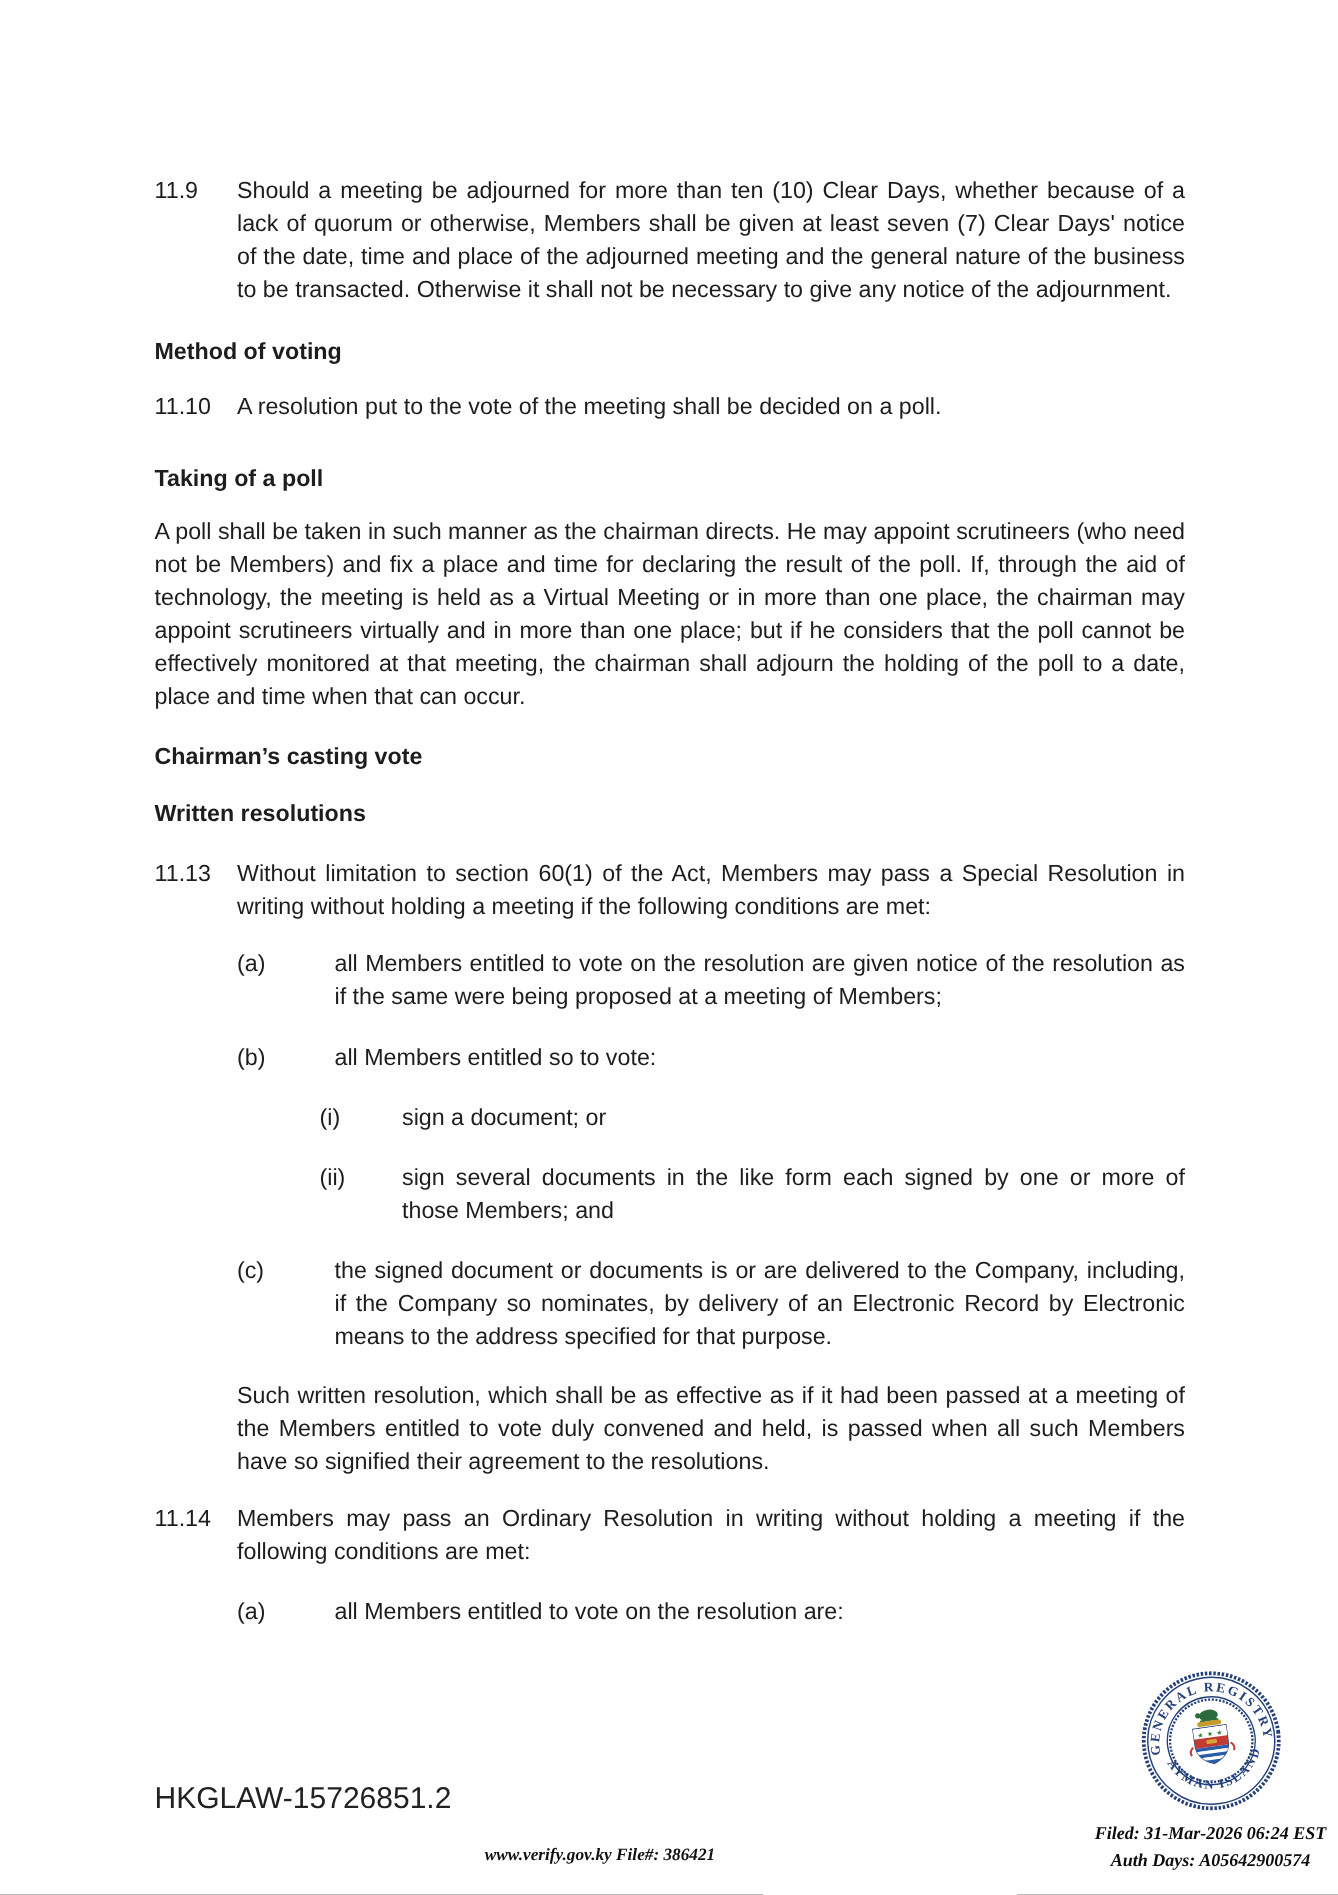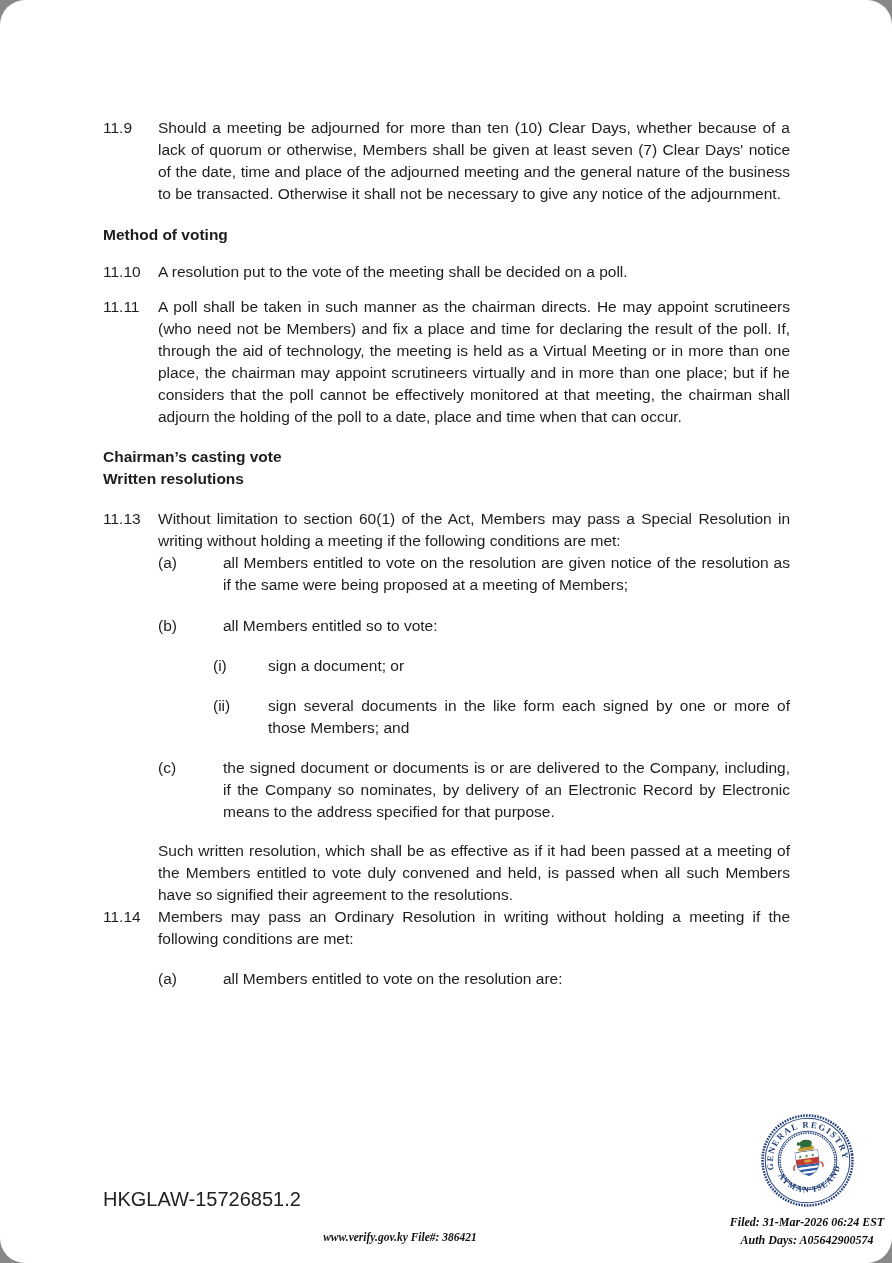--- a/index.html
+++ b/index.html
@@ -4,41 +4,40 @@
 <style>
   html,body{margin:0;padding:0;background:#888;}
   .page{
     position:relative;
     width:892px;height:1263px;
     background:#ffffff;
     margin:0 auto;
     font-family:"Liberation Sans","DejaVu Sans",sans-serif;
     color:#1d1d1d;
     overflow:hidden;
-    border-radius:25px;
   }
   .doc{
     position:absolute;
     left:103px;top:117px;
     width:687px;
     font-size:15.5px;
     line-height:22px;
   }
   .clause{display:flex;}
   .clause .num{flex:0 0 55px;}
   .clause .body{flex:1;text-align:justify;}
   .sub{display:flex;margin-left:55px;}
   .sub .marker{flex:0 0 65px;}
   .sub .body{flex:1;text-align:justify;}
   .subsub{display:flex;margin-left:110px;}
   .subsub .marker{flex:0 0 55px;}
   .subsub .body{flex:1;text-align:justify;}
   .cont{margin-left:55px;text-align:justify;}
   .heading{font-weight:bold;}
-  .mt13{margin-top:13px;} .mt15{margin-top:15px;} .mt16{margin-top:0;}
+  .mt13{margin-top:13px;} .mt15{margin-top:15px;} .mt16{margin-top:16px;}
   .mt17{margin-top:17px;} .mt18{margin-top:18px;} .mt19{margin-top:19px;}
   .mt26{margin-top:26px;}
   .footer-ref{
     position:absolute;left:103px;top:1188px;
     font-size:20px;color:#222;
     font-family:"Liberation Sans","DejaVu Sans",sans-serif;
   }
   .footer-verify{
     position:absolute;left:290px;top:1231px;width:220px;
     text-align:center;
@@ -70,23 +69,23 @@
       <span class="body">Should a meeting be adjourned for more than ten (10) Clear Days, whether because of a lack of quorum or otherwise, Members shall be given at least seven (7) Clear Days' notice of the date, time and place of the adjourned meeting and the general nature of the business to be transacted. Otherwise it shall not be necessary to give any notice of the adjournment.</span>
     </div>
 
     <div class="heading mt19">Method of voting</div>
 
     <div class="clause mt15">
       <span class="num">11.10</span>
       <span class="body">A resolution put to the vote of the meeting shall be decided on a poll.</span>
     </div>
 
+    <div class="heading mt26">Taking of a poll</div>
 
     <div class="clause mt13">
-      <span class="num">11.11</span>
       <span class="body">A poll shall be taken in such manner as the chairman directs. He may appoint scrutineers (who need not be Members) and fix a place and time for declaring the result of the poll. If, through the aid of technology, the meeting is held as a Virtual Meeting or in more than one place, the chairman may appoint scrutineers virtually and in more than one place; but if he considers that the poll cannot be effectively monitored at that meeting, the chairman shall adjourn the holding of the poll to a date, place and time when that can occur.</span>
     </div>
 
     <div class="heading mt18">Chairman’s casting vote</div>
 
 
     <div class="heading mt16">Written resolutions</div>
 
     <div class="clause mt18">
       <span class="num">11.13</span>

